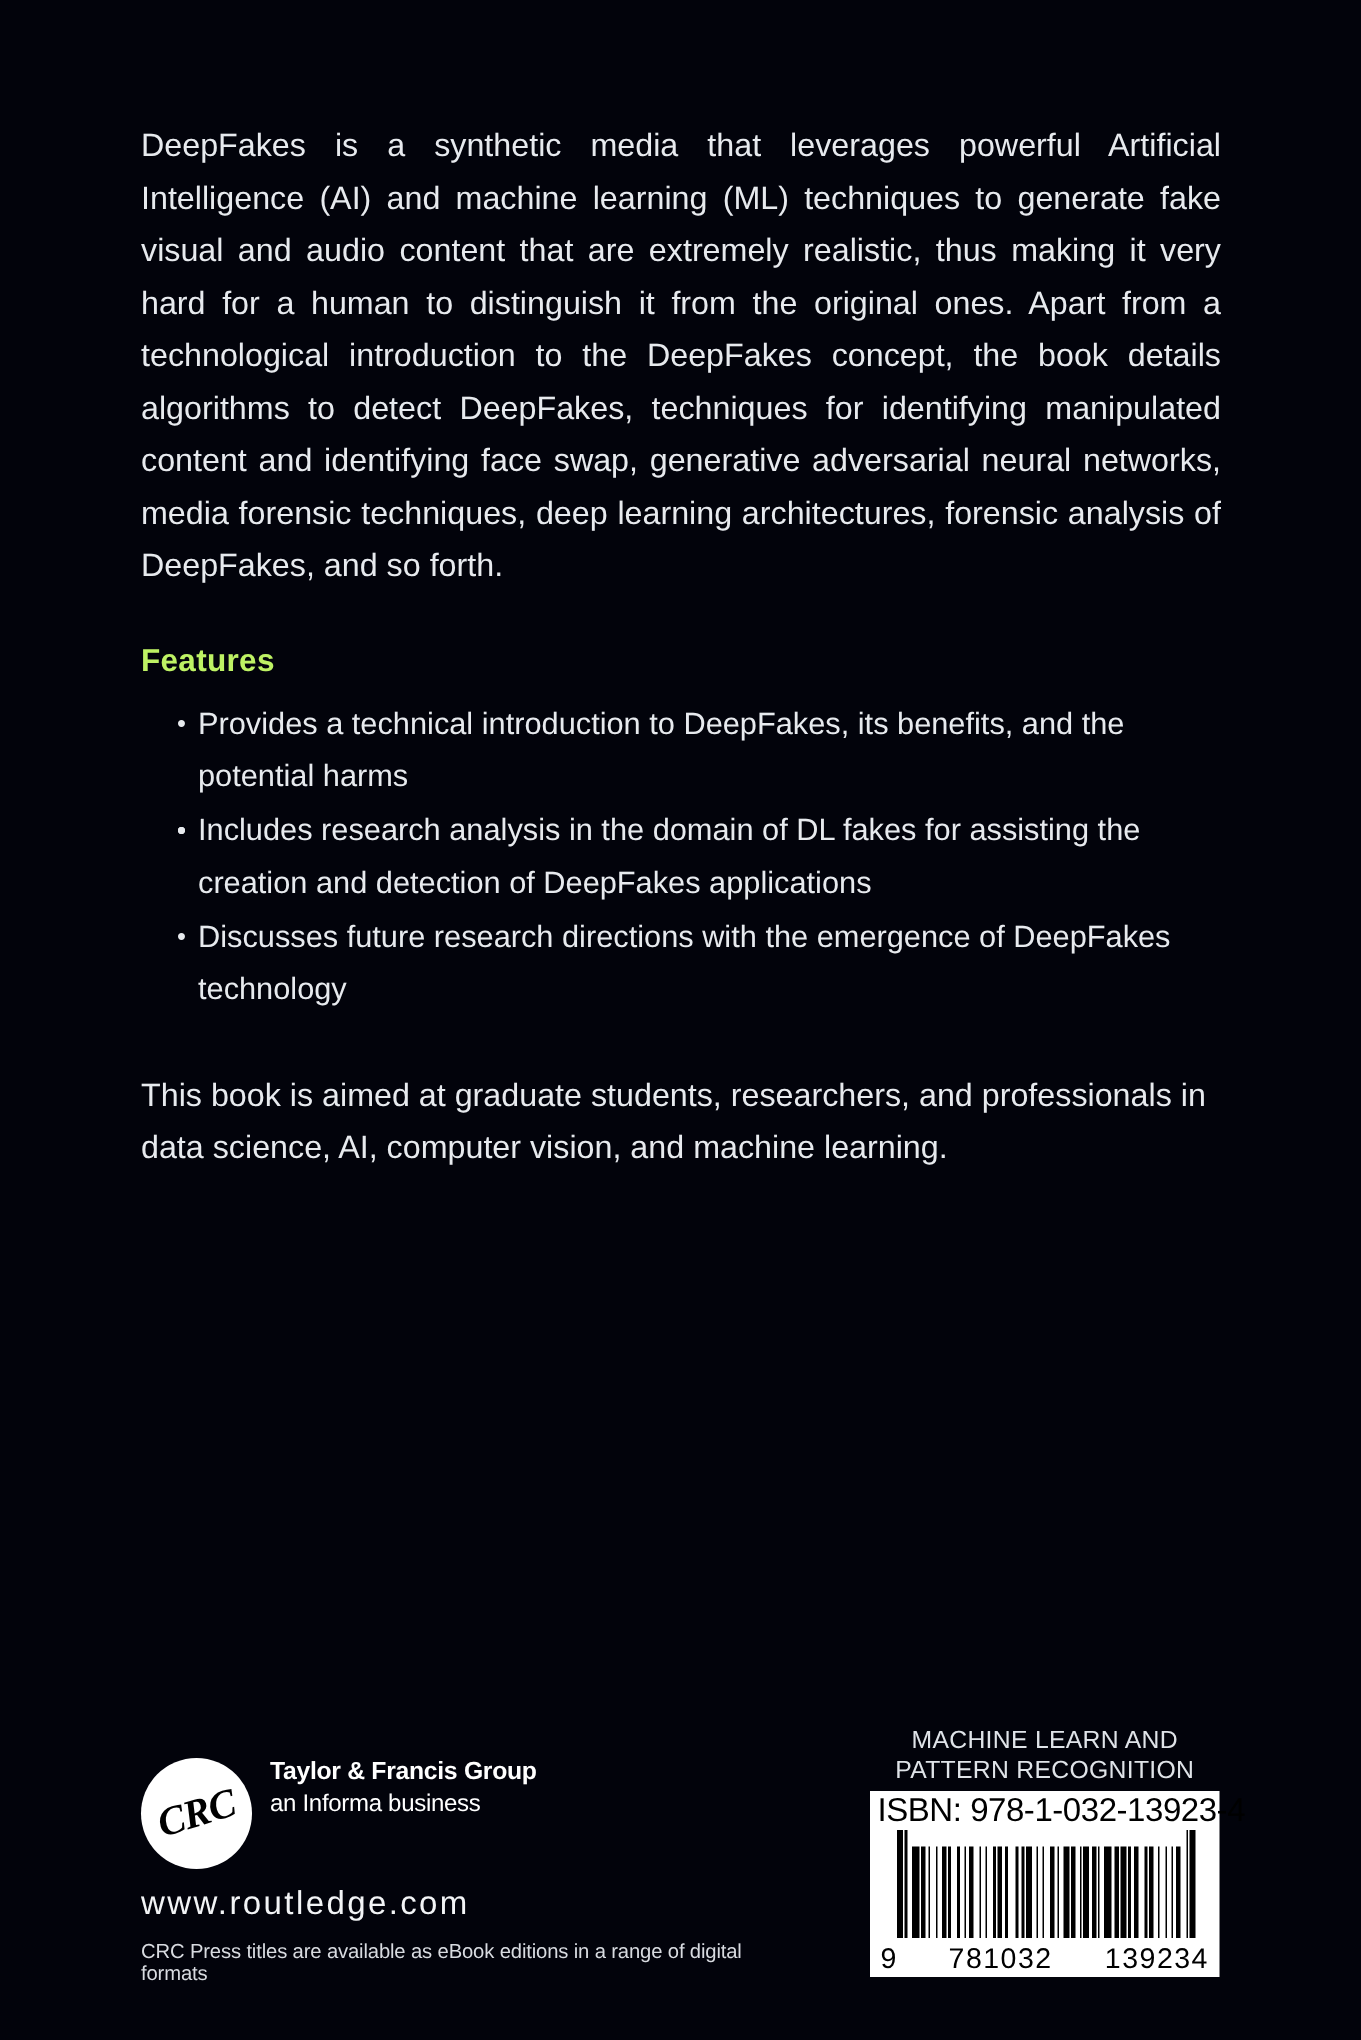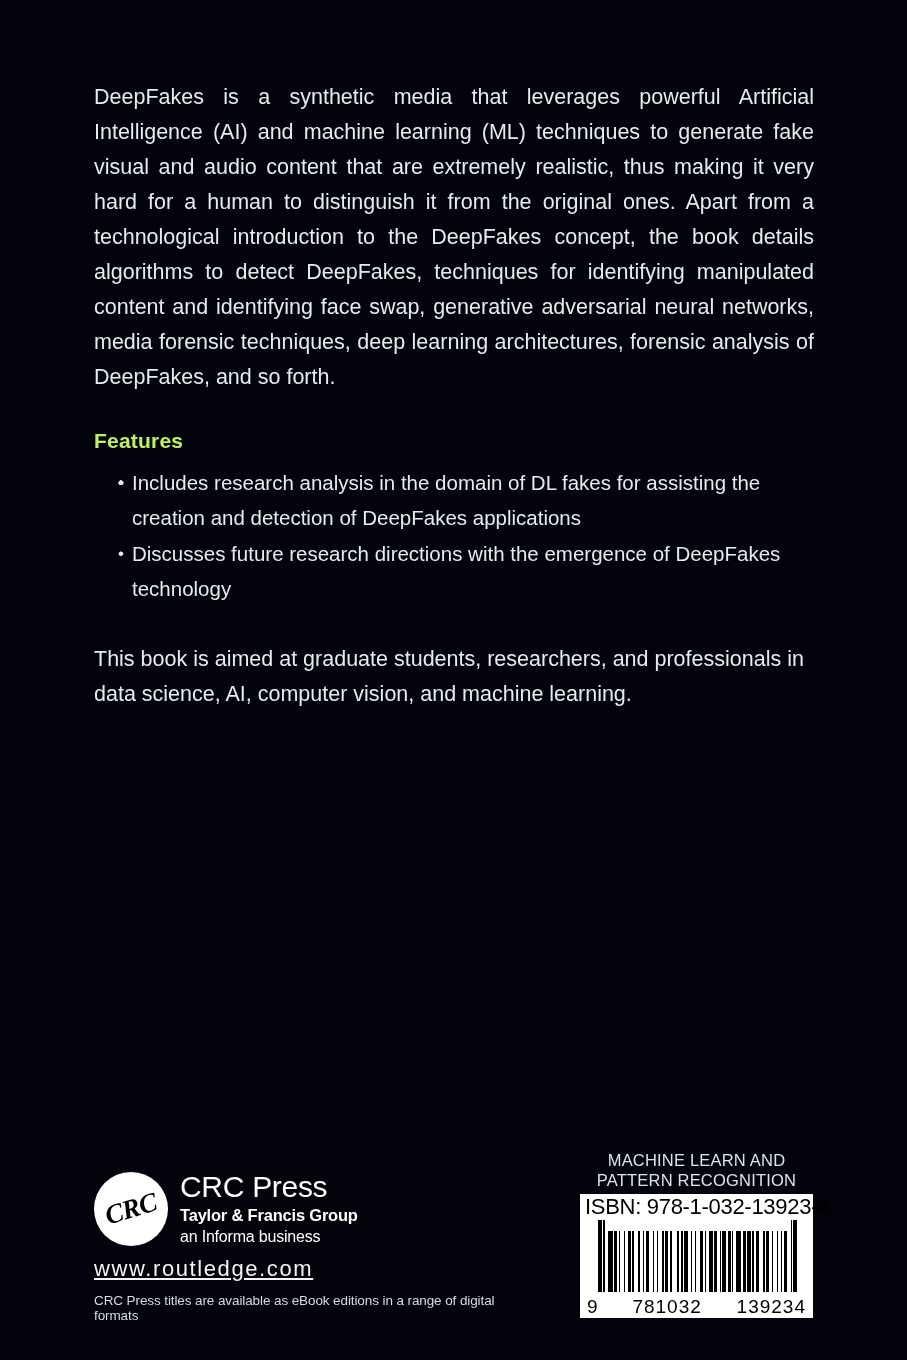--- a/index.html
+++ b/index.html
@@ -145,21 +145,20 @@
     letter-spacing: -0.2px;
   }
   .pub-sub2 b { font-weight: normal; }
 
   .website {
     margin-top: 6px;
     font-size: 22px;
     color: #f2f4f6;
     letter-spacing: 1.6px;
     font-weight: 400;
-    text-decoration: underline;
   }
   .ebook-note {
     margin-top: 11px;
     font-size: 13.5px;
     color: #d8dbe0;
     letter-spacing: -0.1px;
   }
 
   
   .barcode-block {
@@ -231,20 +230,21 @@
 
   <div class="text-col">
 
     <p class="intro">DeepFakes is a synthetic media that leverages powerful Artificial Intelligence (AI) and machine learning (ML) techniques to generate fake visual and audio content that are extremely realistic, thus making it very hard for a human to distinguish it from the original ones. Apart from a technological introduction to the DeepFakes concept, the book details algorithms to detect DeepFakes, techniques for identifying manipulated content and identifying face swap, generative adversarial neural networks, media forensic techniques, deep learning architectures, forensic analysis of DeepFakes, and so forth.</p>
 
     <h2 class="features-heading">Features</h2>
 
     <ul class="features-list">
       <li>
         <span class="bullet">•</span>
+        <span>Provides a technical introduction to DeepFakes, its benefits, and the potential harms</span>
       </li>
       <li>
         <span class="bullet">•</span>
       </li>
       <li>
         <span class="bullet">•</span>
       </li>
       <li>
         <span class="bullet">•</span>
         <span>Includes research analysis in the domain of DL fakes for assisting the creation and detection of DeepFakes applications</span>
@@ -259,21 +259,20 @@
   </div>
 
   <div class="footer">
 
     <div class="publisher">
       <div class="crc-logo-row">
         <div class="crc-circle">
           <span class="crc-text">CRC</span>
         </div>
         <div class="pub-names">
-          <div class="pub-title">CRC Press</div>
           <div class="pub-sub1">Taylor &amp; Francis Group</div>
           <div class="pub-sub2"><span>an </span><b>Informa</b><span> business</span></div>
         </div>
       </div>
 
       <div class="website">www.routledge.com</div>
       <div class="ebook-note">CRC Press titles are available as eBook editions in a range of digital formats</div>
     </div>
 
     <div class="barcode-block">

